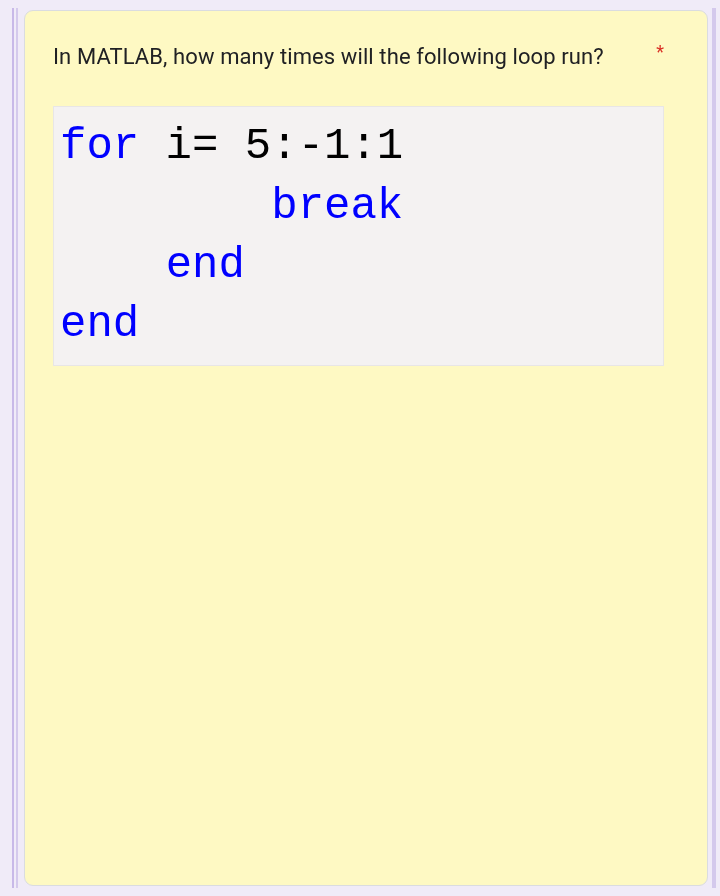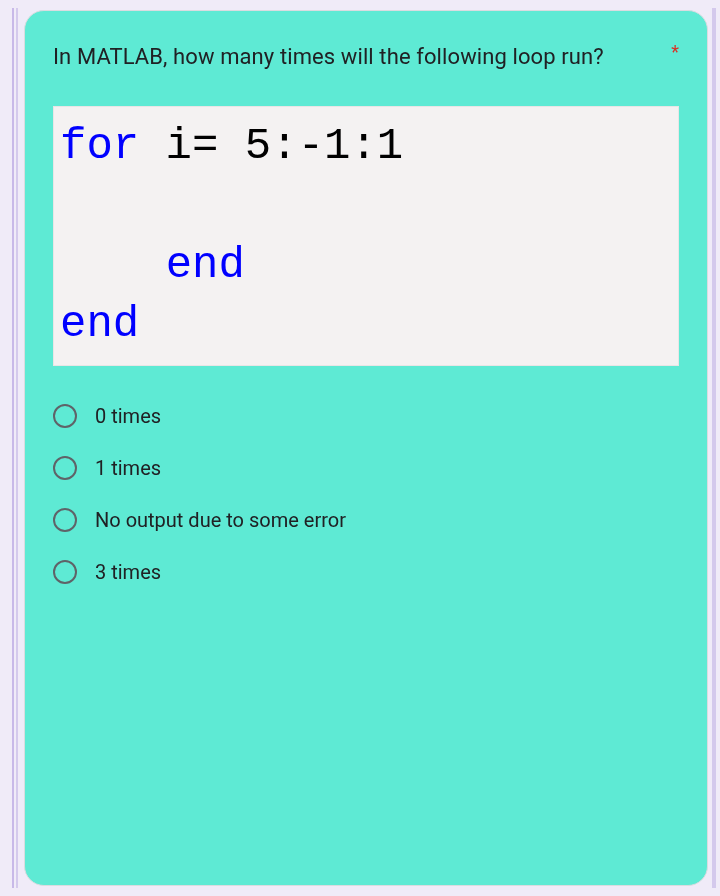--- a/index.html
+++ b/index.html
@@ -23,24 +23,24 @@
     }
     .right-accent {
       position: absolute;
       right: -8px;
       top: 0;
       bottom: 0;
       width: 4px;
       background: #d4c9ec;
     }
     .card {
-      background: #5eead4;
+      background: #fef9c3;
       border: 1px solid #dadce0;
-      border-radius: 20px;
-      padding: 28px 28px 32px 28px;
+      border-radius: 9px;
+      padding: 28px 43px 32px 28px;
       height: 100%;
       position: relative;
     }
     .question-row {
       display: flex;
       align-items: flex-start;
       gap: 20px;
     }
     .question-text {
       flex: 1;
@@ -98,39 +98,21 @@
     <div class="right-accent"></div>
     <div class="card">
 
       <div class="question-row">
         <div class="question-text">In MATLAB, how many times will the following loop run?</div>
         <div class="required">*</div>
       </div>
 
       <div class="code-block">
         <div class="code-line"><span class="kw">for</span><span> i= 5:-1:1</span></div>
-        <div class="code-line"><span>        </span></div>
+        <div class="code-line"><span>        </span><span class="kw">break</span></div>
         <div class="code-line"><span>    </span><span class="kw">end</span></div>
         <div class="code-line"><span class="kw">end</span></div>
       </div>
 
-      <div class="options">
-        <div class="option">
-          <div class="radio"></div>
-          <div class="option-label">0 times</div>
-        </div>
-        <div class="option">
-          <div class="radio"></div>
-          <div class="option-label">1 times</div>
-        </div>
-        <div class="option">
-          <div class="radio"></div>
-          <div class="option-label">No output due to some error</div>
-        </div>
-        <div class="option">
-          <div class="radio"></div>
-          <div class="option-label">3 times</div>
-        </div>
-      </div>
 
     </div>
   </div>
 </div>
 
 </body></html>

